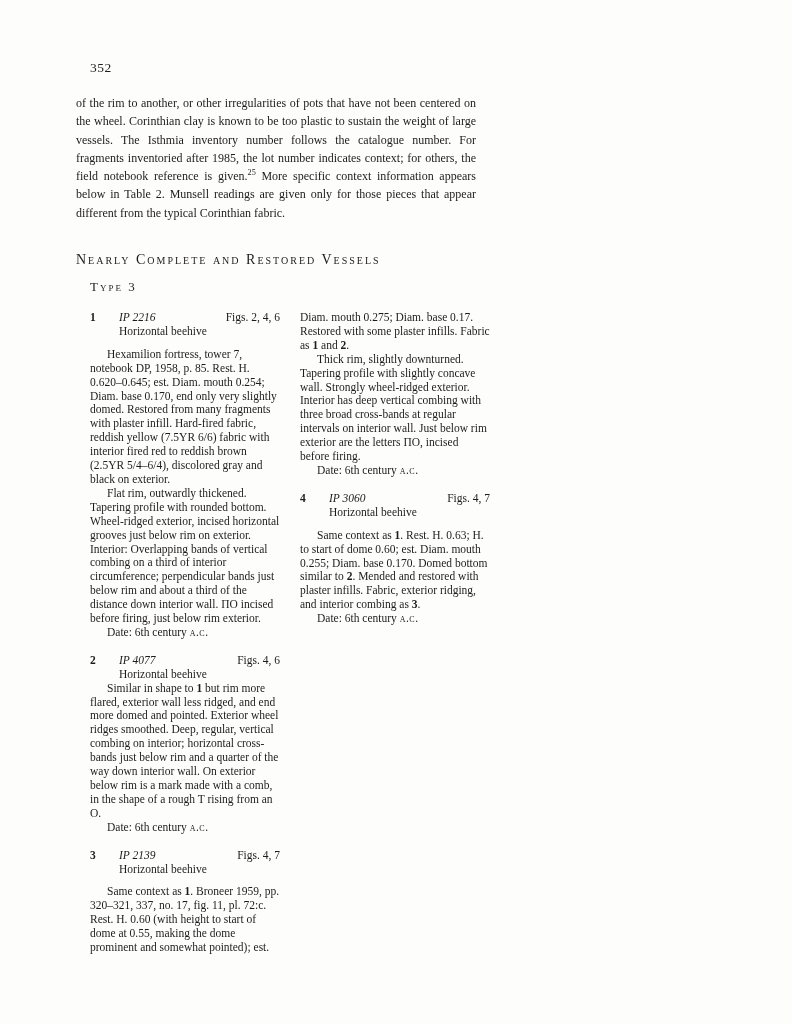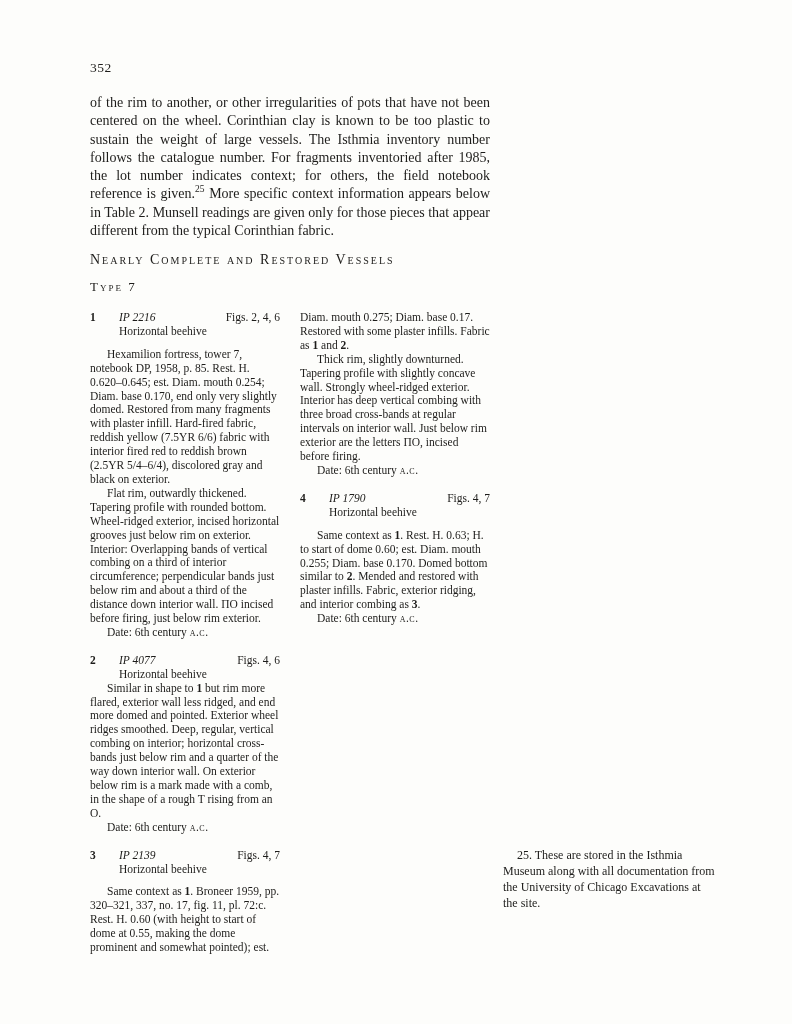--- a/index.html
+++ b/index.html
@@ -36,31 +36,31 @@
   .running-head {
     font-size: 11px;
     letter-spacing: 2.4px;
     font-weight: 500;
     word-spacing: 3px;
   }
   
   .intro {
     position: absolute;
     top: 94px;
-    left: 90px;
+    left: 76px;
     width: 400px;
-    font-size: 14px;
+    font-size: 12px;
     line-height: 18.3px;
     text-align: justify;
   }
   
   .section-heading {
     position: absolute;
     top: 252px;
-    left: 90px;
+    left: 76px;
     font-variant: small-caps;
     letter-spacing: 2px;
     font-size: 14px;
     font-weight: 500;
   }
   .type-heading {
     position: absolute;
     top: 279px;
     left: 90px;
     font-variant: small-caps;
@@ -112,21 +112,21 @@
 
 <div class="page">
 
   <div class="header">
     <span class="page-number">352</span>
   </div>
 
   <div class="intro"><span>of the rim to another, or other irregularities of pots that have not been centered on the wheel. Corinthian clay is known to be too plastic to sustain the weight of large vessels. The Isthmia inventory number follows the catalogue number. For fragments inventoried after 1985, the lot number indicates context; for others, the field notebook reference is given.</span><span class="seg-sup">25</span><span> More specific context information appears below in Table 2. Munsell readings are given only for those pieces that appear different from the typical Corinthian fabric.</span></div>
 
   <div class="section-heading">Nearly Complete and Restored Vessels</div>
-  <div class="type-heading">Type 7</div>
+  <div class="type-heading">Type 3</div>
 
   <div class="catalog">
 
     <div class="entry">
       <div class="entry-header">
         <span class="entry-num">1</span>
         <span class="entry-id">IP 2216</span>
         <span class="entry-figs">Figs. 2, 4, 6</span>
       </div>
       <div class="entry-type">Horizontal beehive</div>
@@ -154,27 +154,24 @@
       </div>
       <div class="entry-type">Horizontal beehive</div>
       <p class="first-para"><span>Same context as </span><span class="seg-b">1</span><span>. Broneer 1959, pp. 320–321, 337, no. 17, fig. 11, pl. 72:c. Rest. H. 0.60 (with height to start of dome at 0.55, making the dome prominent and somewhat pointed); est. Diam. mouth 0.275; Diam. base 0.17. Restored with some plaster infills. Fabric as </span><span class="seg-b">1</span><span> and </span><span class="seg-b">2</span><span>.</span></p>
       <p><span>Thick rim, slightly downturned. Tapering profile with slightly concave wall. Strongly wheel-ridged exterior. Interior has deep vertical combing with three broad cross-bands at regular intervals on interior wall. Just below rim exterior are the letters ΠΟ, incised before firing.</span></p>
       <p><span>Date: 6th century </span><span class="seg-sc">a.c.</span></p>
     </div>
 
     <div class="entry">
       <div class="entry-header">
         <span class="entry-num">4</span>
-        <span class="entry-id">IP 1790</span>
+        <span class="entry-id">IP 3060</span>
         <span class="entry-figs">Figs. 4, 7</span>
       </div>
       <div class="entry-type">Horizontal beehive</div>
       <p class="first-para"><span>Same context as </span><span class="seg-b">1</span><span>. Rest. H. 0.63; H. to start of dome 0.60; est. Diam. mouth 0.255; Diam. base 0.170. Domed bottom similar to </span><span class="seg-b">2</span><span>. Mended and restored with plaster infills. Fabric, exterior ridging, and interior combing as </span><span class="seg-b">3</span><span>.</span></p>
       <p><span>Date: 6th century </span><span class="seg-sc">a.c.</span></p>
     </div>
 
   </div>
 
-  <div class="footnote">
-    <p><span>25. These are stored in the Isthmia Museum along with all documentation from the University of Chicago Excavations at the site.</span></p>
-  </div>
 
 </div>
 
 </body></html>

